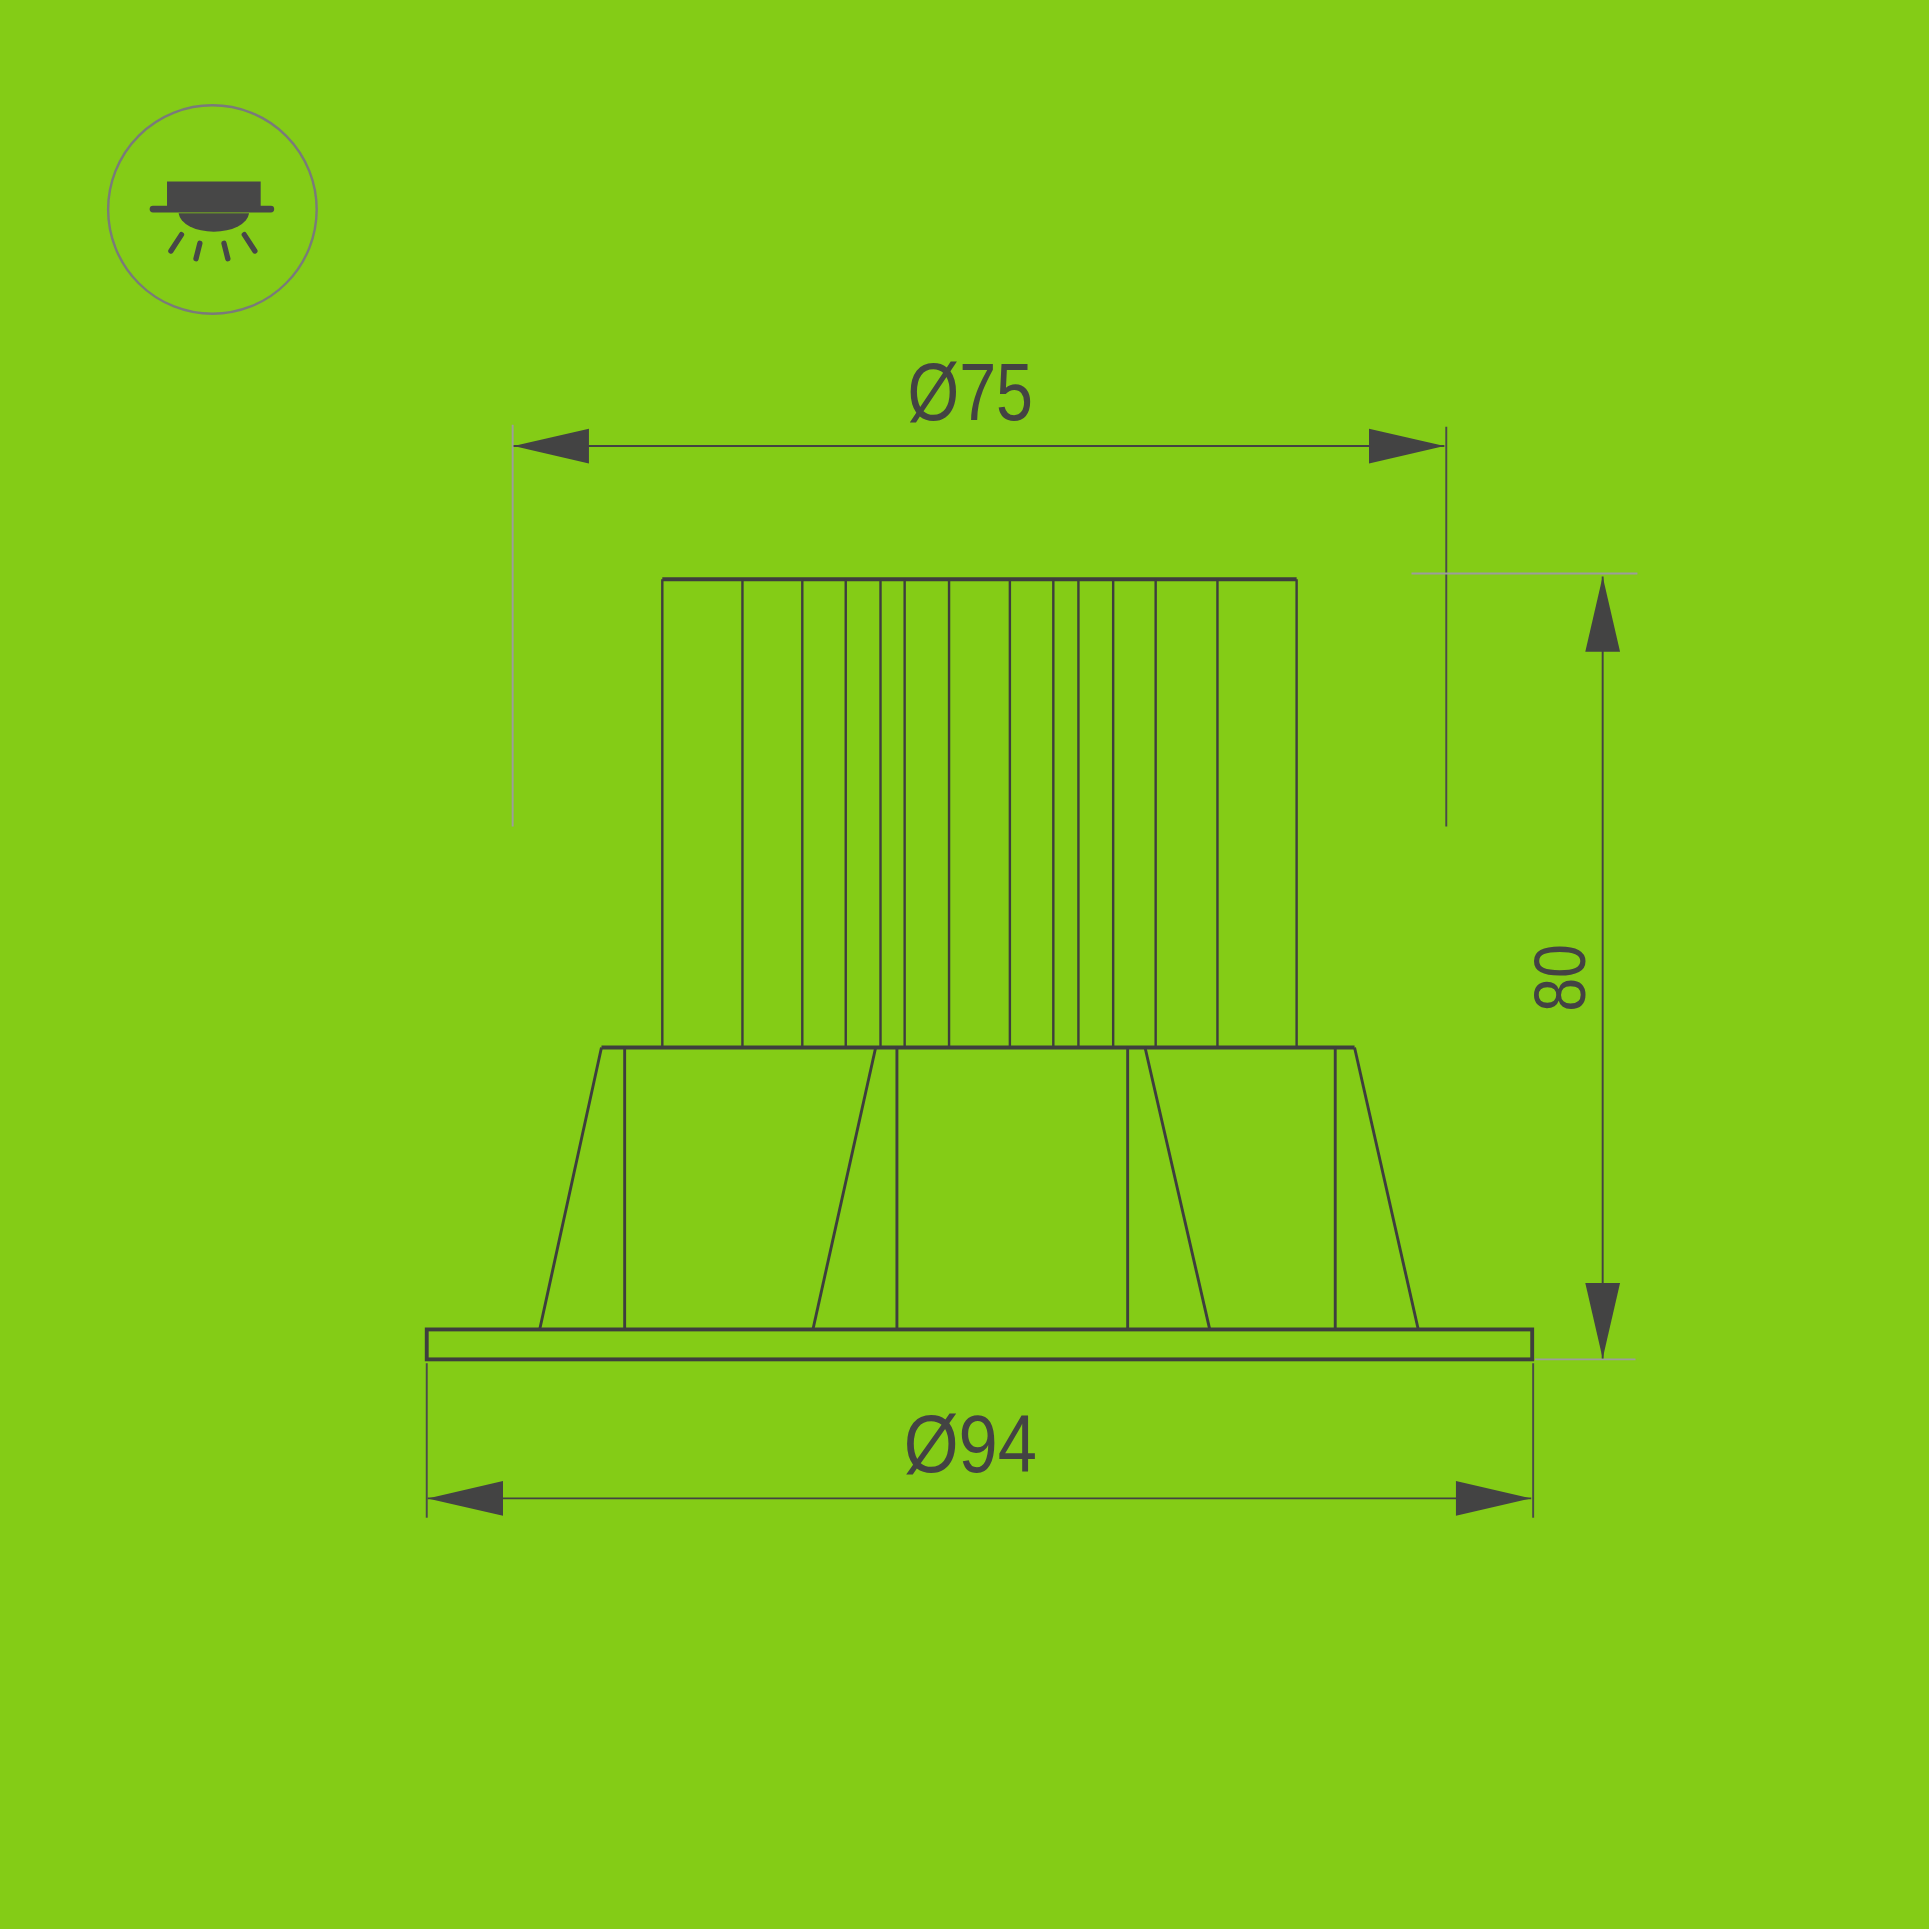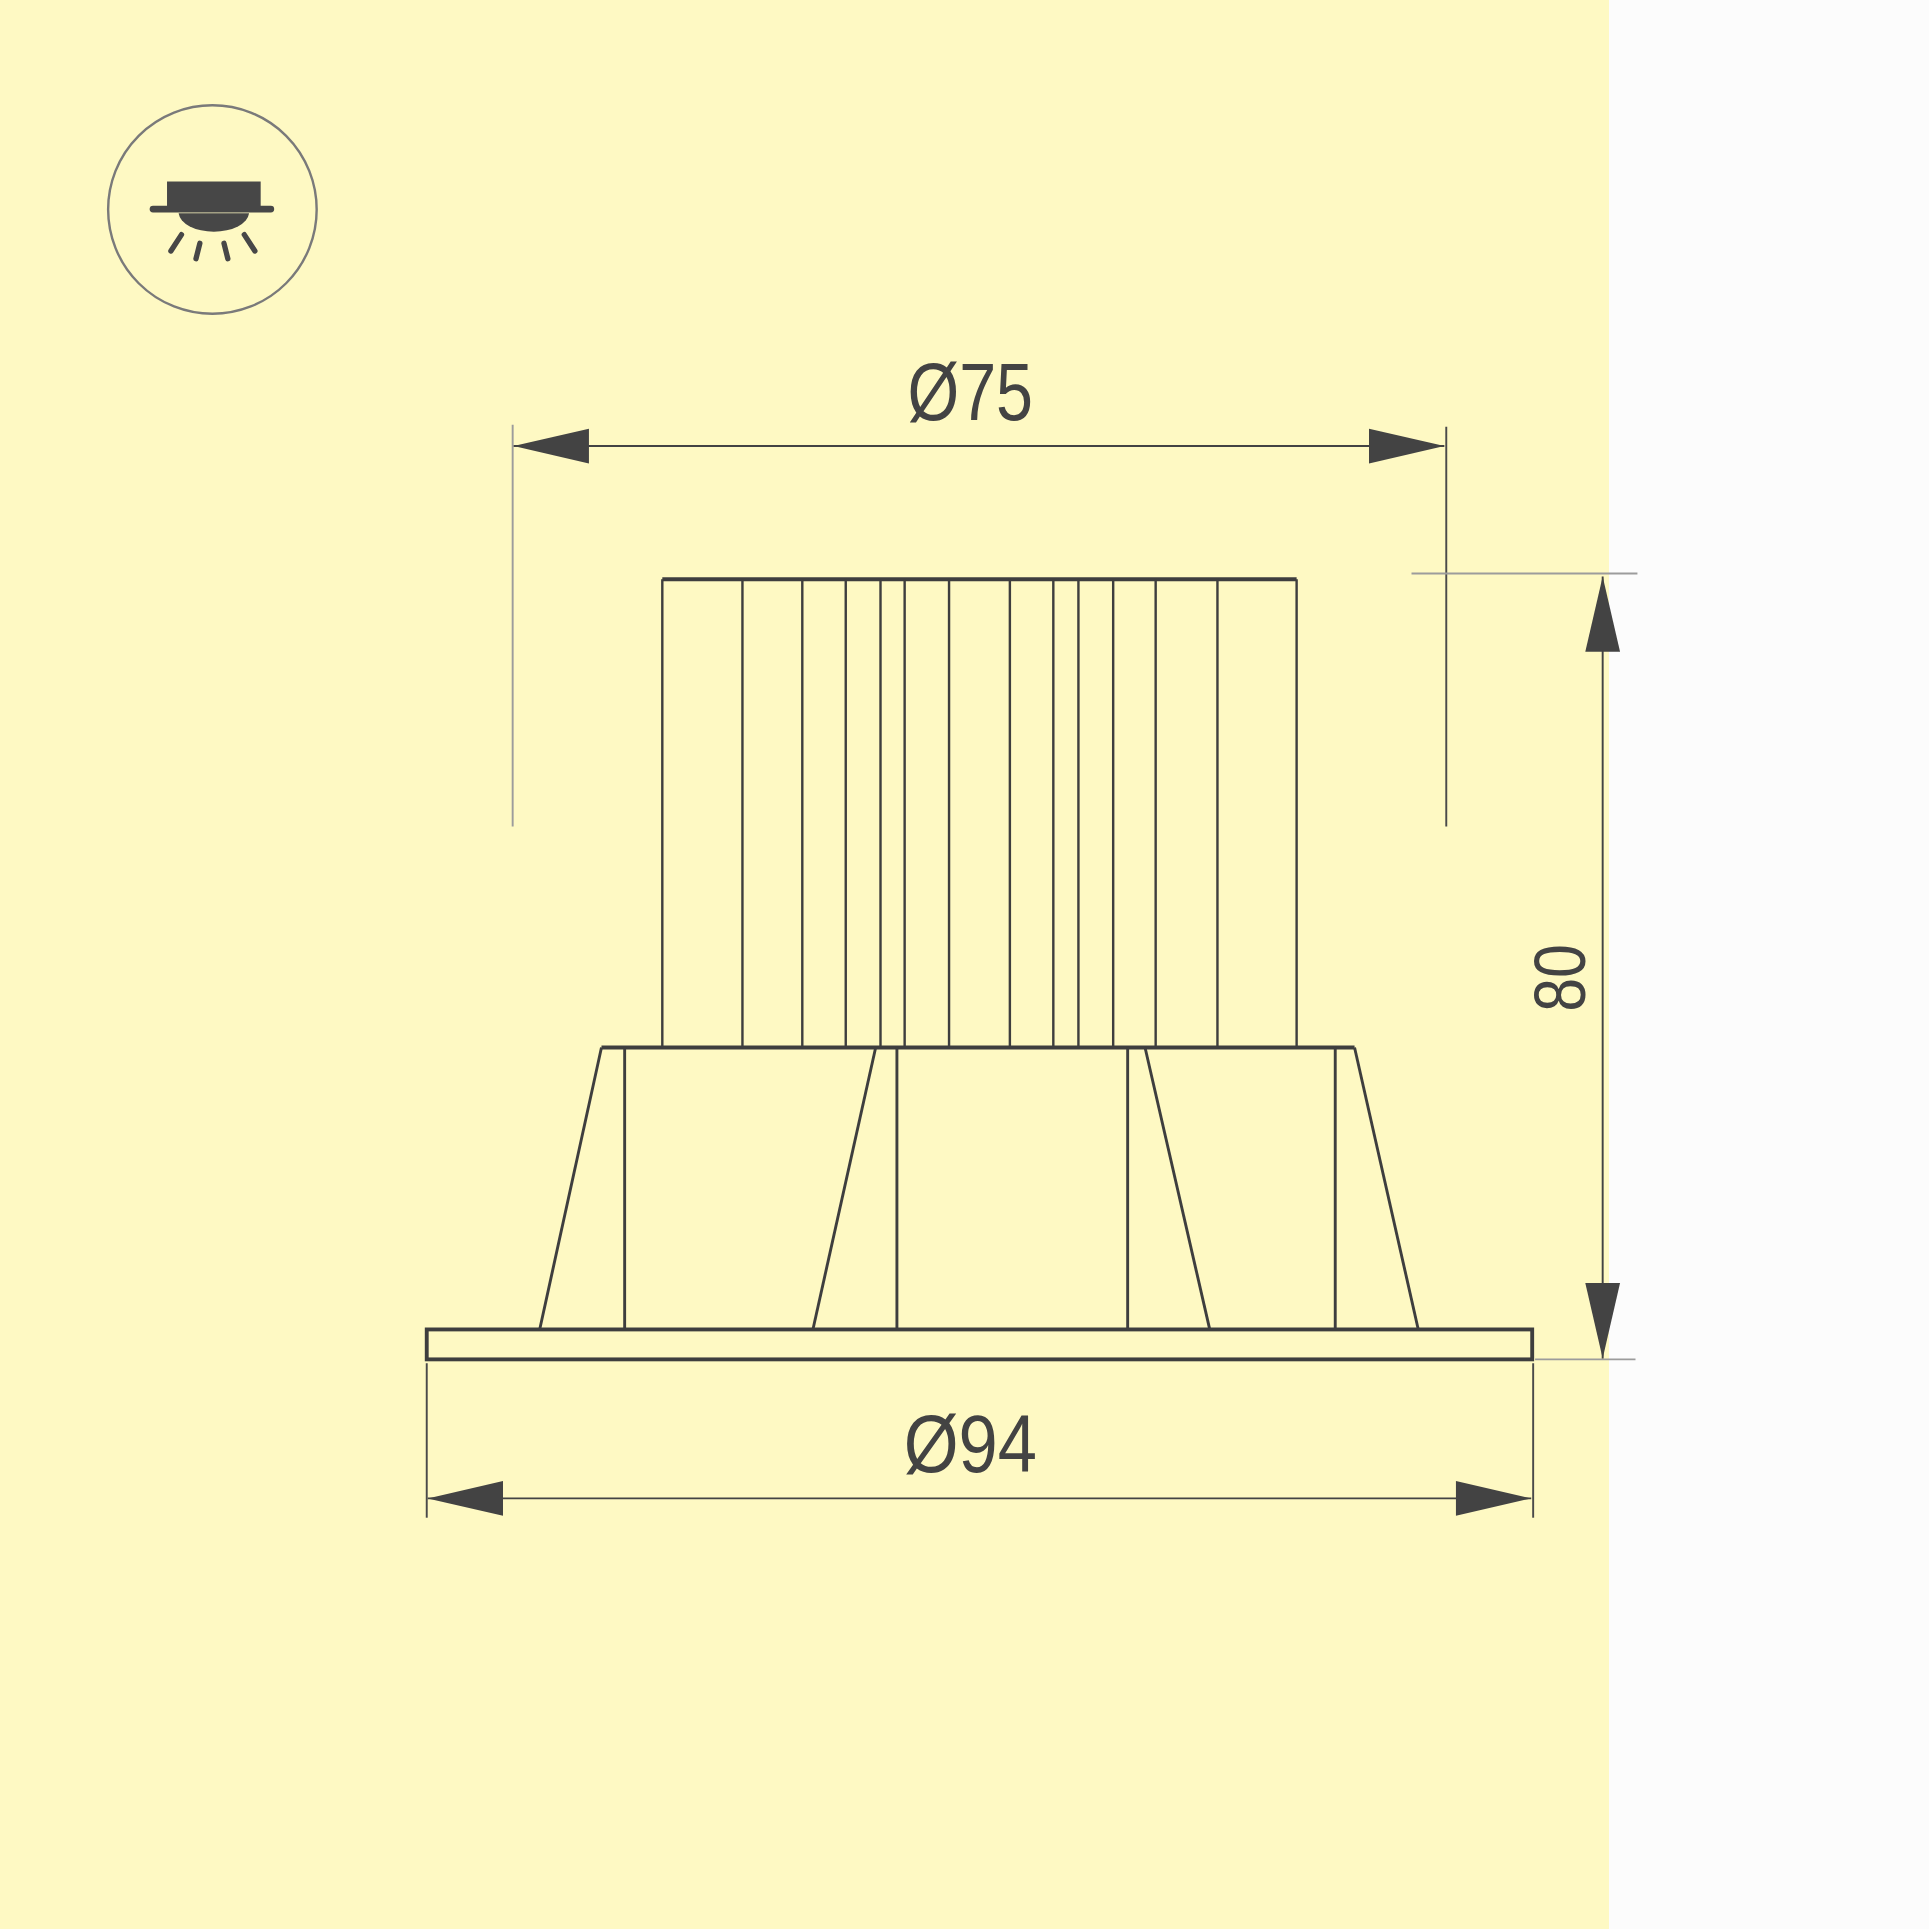--- a/index.html
+++ b/index.html
@@ -2,23 +2,23 @@
 <html><head>
 <meta charset="utf-8">
 <style>
   html, body {
     margin: 0;
     padding: 0;
     background: #fcfcfc;
   }
   .stage {
     position: relative;
-    width: 1609px;
+    width: 1929px;
     height: 1929px;
-    background: #fef9c3;
+    background: #84cc16;
     font-family: "Liberation Sans", "DejaVu Sans", sans-serif;
   }
   svg { display: block; }
 
   
   .outline      { stroke: #3e3e3e; stroke-width: 3;   fill: none; }
   .outline-bold { stroke: #3e3e3e; stroke-width: 4;   fill: none; }
   .fin          { stroke: #3e3e3e; stroke-width: 2.5; fill: none; }
   .dimline      { stroke: #434343; stroke-width: 2;   fill: none; }
   .extline-gray { stroke: #9c9c9c; stroke-width: 2;   fill: none; }

